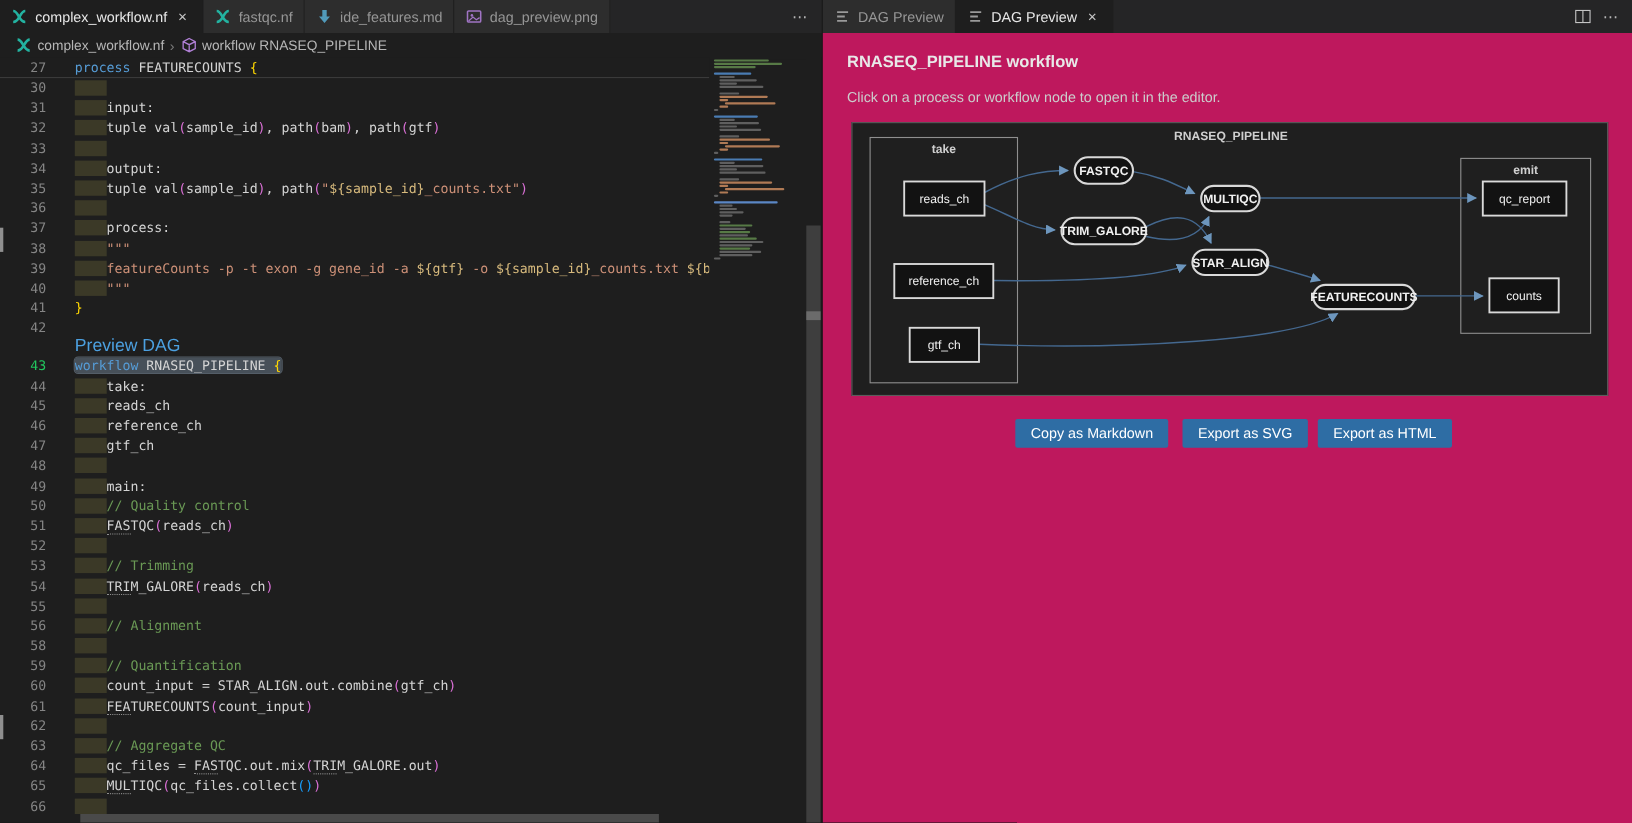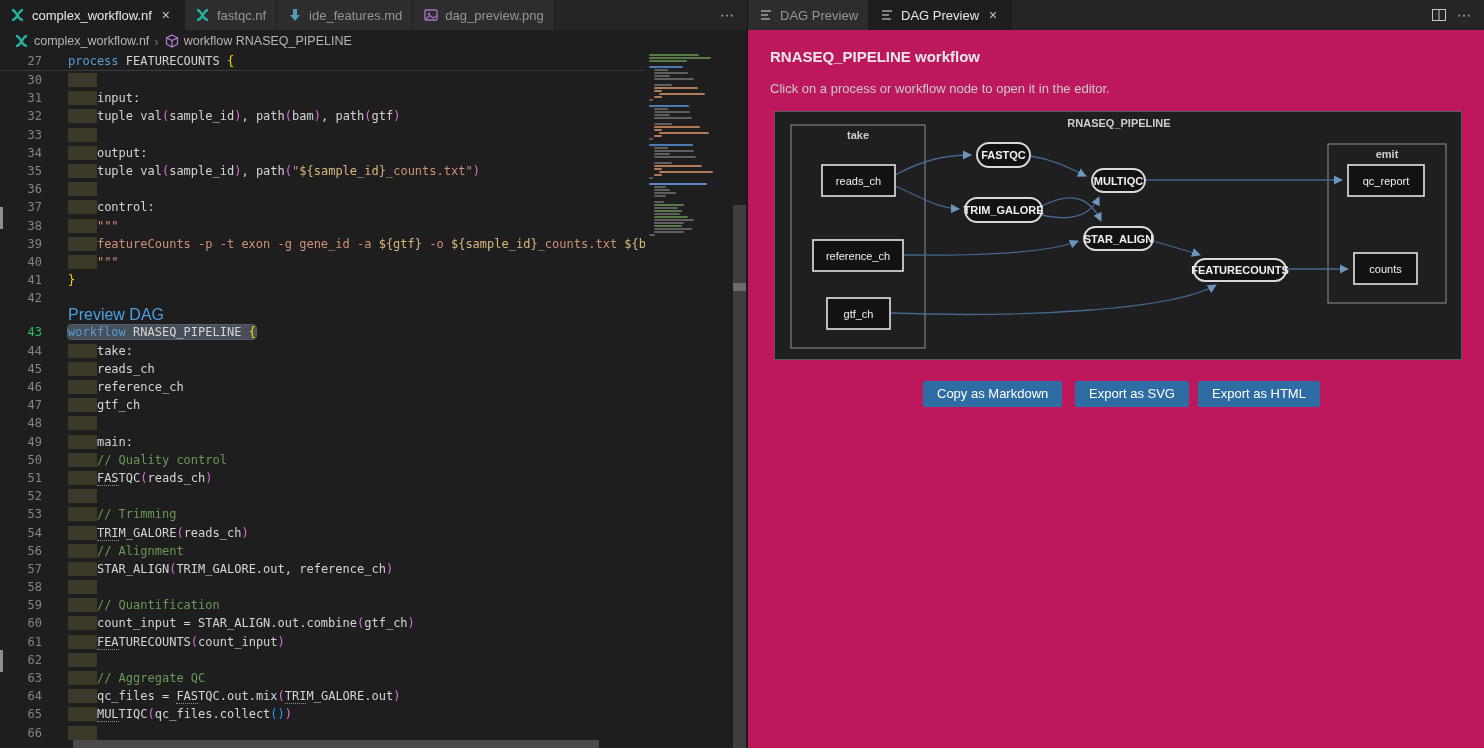--- a/index.html
+++ b/index.html
@@ -137,41 +137,41 @@
     <div class="editor">
       <div class="code-viewport" id="code-viewport">
           <div class="crow sticky"><span class="ln">27</span><span class="lc"><span class="tok kw">process</span><span class="tok pl"> </span><span class="tok pl">FEATURECOUNTS</span><span class="tok pl"> </span><span class="tok b1">{</span></span></div>
           <div class="crow"><span class="ln">30</span><span class="lc"><span class="tok ws">    </span></span></div>
           <div class="crow"><span class="ln">31</span><span class="lc"><span class="tok ws">    </span><span class="tok pl">input:</span></span></div>
           <div class="crow"><span class="ln">32</span><span class="lc"><span class="tok ws">    </span><span class="tok pl">tuple val</span><span class="tok b2">(</span><span class="tok pl">sample_id</span><span class="tok b2">)</span><span class="tok pl">, path</span><span class="tok b2">(</span><span class="tok pl">bam</span><span class="tok b2">)</span><span class="tok pl">, path</span><span class="tok b2">(</span><span class="tok pl">gtf</span><span class="tok b2">)</span></span></div>
           <div class="crow"><span class="ln">33</span><span class="lc"><span class="tok ws">    </span></span></div>
           <div class="crow"><span class="ln">34</span><span class="lc"><span class="tok ws">    </span><span class="tok pl">output:</span></span></div>
           <div class="crow"><span class="ln">35</span><span class="lc"><span class="tok ws">    </span><span class="tok pl">tuple val</span><span class="tok b2">(</span><span class="tok pl">sample_id</span><span class="tok b2">)</span><span class="tok pl">, path</span><span class="tok b2">(</span><span class="tok st">"</span><span class="tok it">${sample_id}</span><span class="tok st">_counts.txt"</span><span class="tok b2">)</span></span></div>
           <div class="crow"><span class="ln">36</span><span class="lc"><span class="tok ws">    </span></span></div>
-          <div class="crow"><span class="ln">37</span><span class="lc"><span class="tok ws">    </span><span class="tok pl">control:</span></span></div>
+          <div class="crow"><span class="ln">37</span><span class="lc"><span class="tok ws">    </span><span class="tok pl">process:</span></span></div>
           <div class="crow"><span class="ln">38</span><span class="lc"><span class="tok ws">    </span><span class="tok st">"""</span></span></div>
           <div class="crow"><span class="ln">39</span><span class="lc"><span class="tok ws">    </span><span class="tok st">featureCounts -p -t exon -g gene_id -a </span><span class="tok it">${gtf}</span><span class="tok st"> -o </span><span class="tok it">${sample_id}</span><span class="tok st">_counts.txt </span><span class="tok it">${b</span></span></div>
           <div class="crow"><span class="ln">40</span><span class="lc"><span class="tok ws">    </span><span class="tok st">"""</span></span></div>
           <div class="crow"><span class="ln">41</span><span class="lc"><span class="tok b1">}</span></span></div>
           <div class="crow"><span class="ln">42</span><span class="lc"></span></div>
           <div class="crow lensrow"><span class="ln"></span><span class="codelens">Preview DAG</span></div>
           <div class="crow"><span class="ln cur">43</span><span class="lc"><span class="selbox"><span class="tok kw">workflow</span><span class="tok pl"> </span><span class="tok pl"><span class="hint3">RNA</span>SEQ_PIPELINE</span><span class="tok pl"> </span><span class="tok b1">{</span></span></span></div>
           <div class="crow"><span class="ln">44</span><span class="lc"><span class="tok ws">    </span><span class="tok pl">take:</span></span></div>
           <div class="crow"><span class="ln">45</span><span class="lc"><span class="tok ws">    </span><span class="tok pl">reads_ch</span></span></div>
           <div class="crow"><span class="ln">46</span><span class="lc"><span class="tok ws">    </span><span class="tok pl">reference_ch</span></span></div>
           <div class="crow"><span class="ln">47</span><span class="lc"><span class="tok ws">    </span><span class="tok pl">gtf_ch</span></span></div>
           <div class="crow"><span class="ln">48</span><span class="lc"><span class="tok ws">    </span></span></div>
           <div class="crow"><span class="ln">49</span><span class="lc"><span class="tok ws">    </span><span class="tok pl">main:</span></span></div>
           <div class="crow"><span class="ln">50</span><span class="lc"><span class="tok ws">    </span><span class="tok cm">// Quality control</span></span></div>
           <div class="crow"><span class="ln">51</span><span class="lc"><span class="tok ws">    </span><span class="tok pl"><span class="hint3">FAS</span>TQC</span><span class="tok b2">(</span><span class="tok pl">reads_ch</span><span class="tok b2">)</span></span></div>
           <div class="crow"><span class="ln">52</span><span class="lc"><span class="tok ws">    </span></span></div>
           <div class="crow"><span class="ln">53</span><span class="lc"><span class="tok ws">    </span><span class="tok cm">// Trimming</span></span></div>
           <div class="crow"><span class="ln">54</span><span class="lc"><span class="tok ws">    </span><span class="tok pl"><span class="hint3">TRI</span>M_GALORE</span><span class="tok b2">(</span><span class="tok pl">reads_ch</span><span class="tok b2">)</span></span></div>
+          <div class="crow"><span class="ln">55</span><span class="lc"><span class="tok ws">    </span></span></div>
           <div class="crow"><span class="ln">56</span><span class="lc"><span class="tok ws">    </span><span class="tok cm">// Alignment</span></span></div>
-          <div class="crow"><span class="ln">57</span><span class="lc"><span class="tok ws">    </span><span class="tok pl">STAR_ALIGN</span><span class="tok b2">(</span><span class="tok pl">TRIM_GALORE.out, reference_ch</span><span class="tok b2">)</span></span></div>
           <div class="crow"><span class="ln">58</span><span class="lc"><span class="tok ws">    </span></span></div>
           <div class="crow"><span class="ln">59</span><span class="lc"><span class="tok ws">    </span><span class="tok cm">// Quantification</span></span></div>
           <div class="crow"><span class="ln">60</span><span class="lc"><span class="tok ws">    </span><span class="tok pl">count_input = STAR_ALIGN.out.combine</span><span class="tok b2">(</span><span class="tok pl">gtf_ch</span><span class="tok b2">)</span></span></div>
           <div class="crow"><span class="ln">61</span><span class="lc"><span class="tok ws">    </span><span class="tok pl"><span class="hint3">FEA</span>TURECOUNTS</span><span class="tok b2">(</span><span class="tok pl">count_input</span><span class="tok b2">)</span></span></div>
           <div class="crow"><span class="ln">62</span><span class="lc"><span class="tok ws">    </span></span></div>
           <div class="crow"><span class="ln">63</span><span class="lc"><span class="tok ws">    </span><span class="tok cm">// Aggregate QC</span></span></div>
           <div class="crow"><span class="ln">64</span><span class="lc"><span class="tok ws">    </span><span class="tok pl">qc_files = </span><span class="tok pl"><span class="hint3">FAS</span>TQC</span><span class="tok pl">.out.mix</span><span class="tok b2">(</span><span class="tok pl"><span class="hint3">TRI</span>M_GALORE</span><span class="tok pl">.out</span><span class="tok b2">)</span></span></div>
           <div class="crow"><span class="ln">65</span><span class="lc"><span class="tok ws">    </span><span class="tok pl"><span class="hint3">MUL</span>TIQC</span><span class="tok b2">(</span><span class="tok pl">qc_files.collect</span><span class="tok b3">(</span><span class="tok b3">)</span><span class="tok b2">)</span></span></div>
           <div class="crow"><span class="ln">66</span><span class="lc"><span class="tok ws">    </span></span></div>
         </div>

